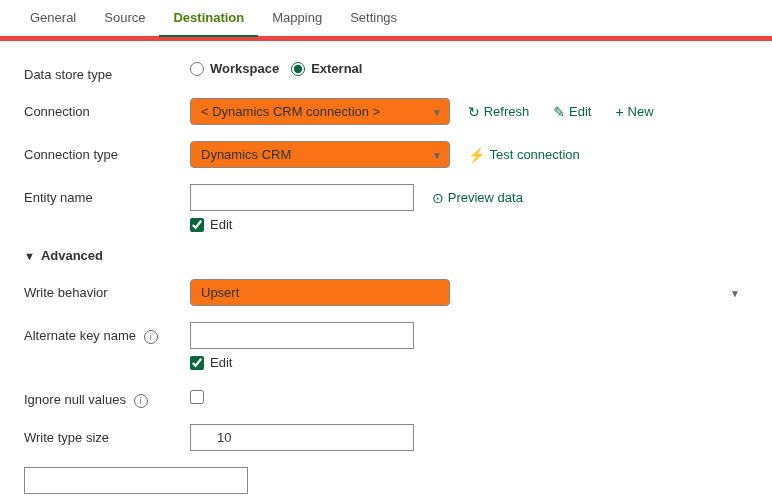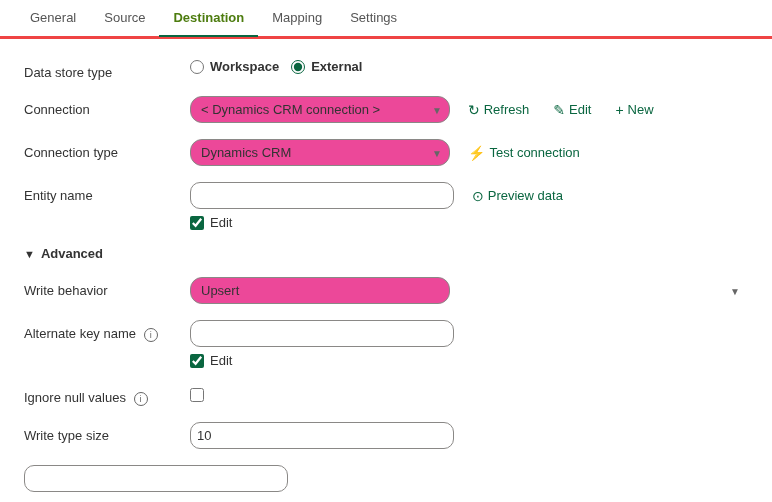--- a/index.html
+++ b/index.html
@@ -8,21 +8,21 @@
       font-size: 13px;
       color: #333;
       background: #fff;
       width: 772px;
       min-height: 502px;
     }
 
     
     .tabs {
       display: flex;
-      border-bottom: 3px solid #ef4444;
+      border-bottom: 5px solid #ef4444;
       padding: 0 16px;
     }
     .tab {
       padding: 10px 14px;
       cursor: pointer;
       color: #555;
       font-size: 13px;
       border-bottom: 2px solid transparent;
       margin-bottom: -1px;
       white-space: nowrap;
@@ -83,48 +83,48 @@
 
     
     .select-wrapper {
       position: relative;
       display: inline-block;
     }
     .form-select {
       appearance: none;
       -webkit-appearance: none;
       border: 1px solid #8a8886;
-      border-radius: 12px;
+      border-radius: 4px;
       padding: 5px 28px 5px 10px;
       font-size: 13px;
       color: #333;
-      background: #ec4899;
+      background: #f97316;
       cursor: pointer;
       outline: none;
       width: 260px;
     }
     .select-arrow {
       position: absolute;
       right: 8px;
       top: 50%;
       transform: translateY(-50%);
       pointer-events: none;
       color: #666;
       font-size: 10px;
     }
 
     
     .form-input {
       border: 1px solid #8a8886;
-      border-radius: 10px;
-      padding: 5px 6px;
+      border-radius: 0;
+      padding: 5px 26px;
       font-size: 13px;
       color: #333;
       outline: none;
-      width: 264px;
+      width: 224px;
       background: #fff;
     }
 
     
     .action-btn {
       display: flex;
       align-items: center;
       gap: 4px;
       color: #0a6640;
       background: none;

